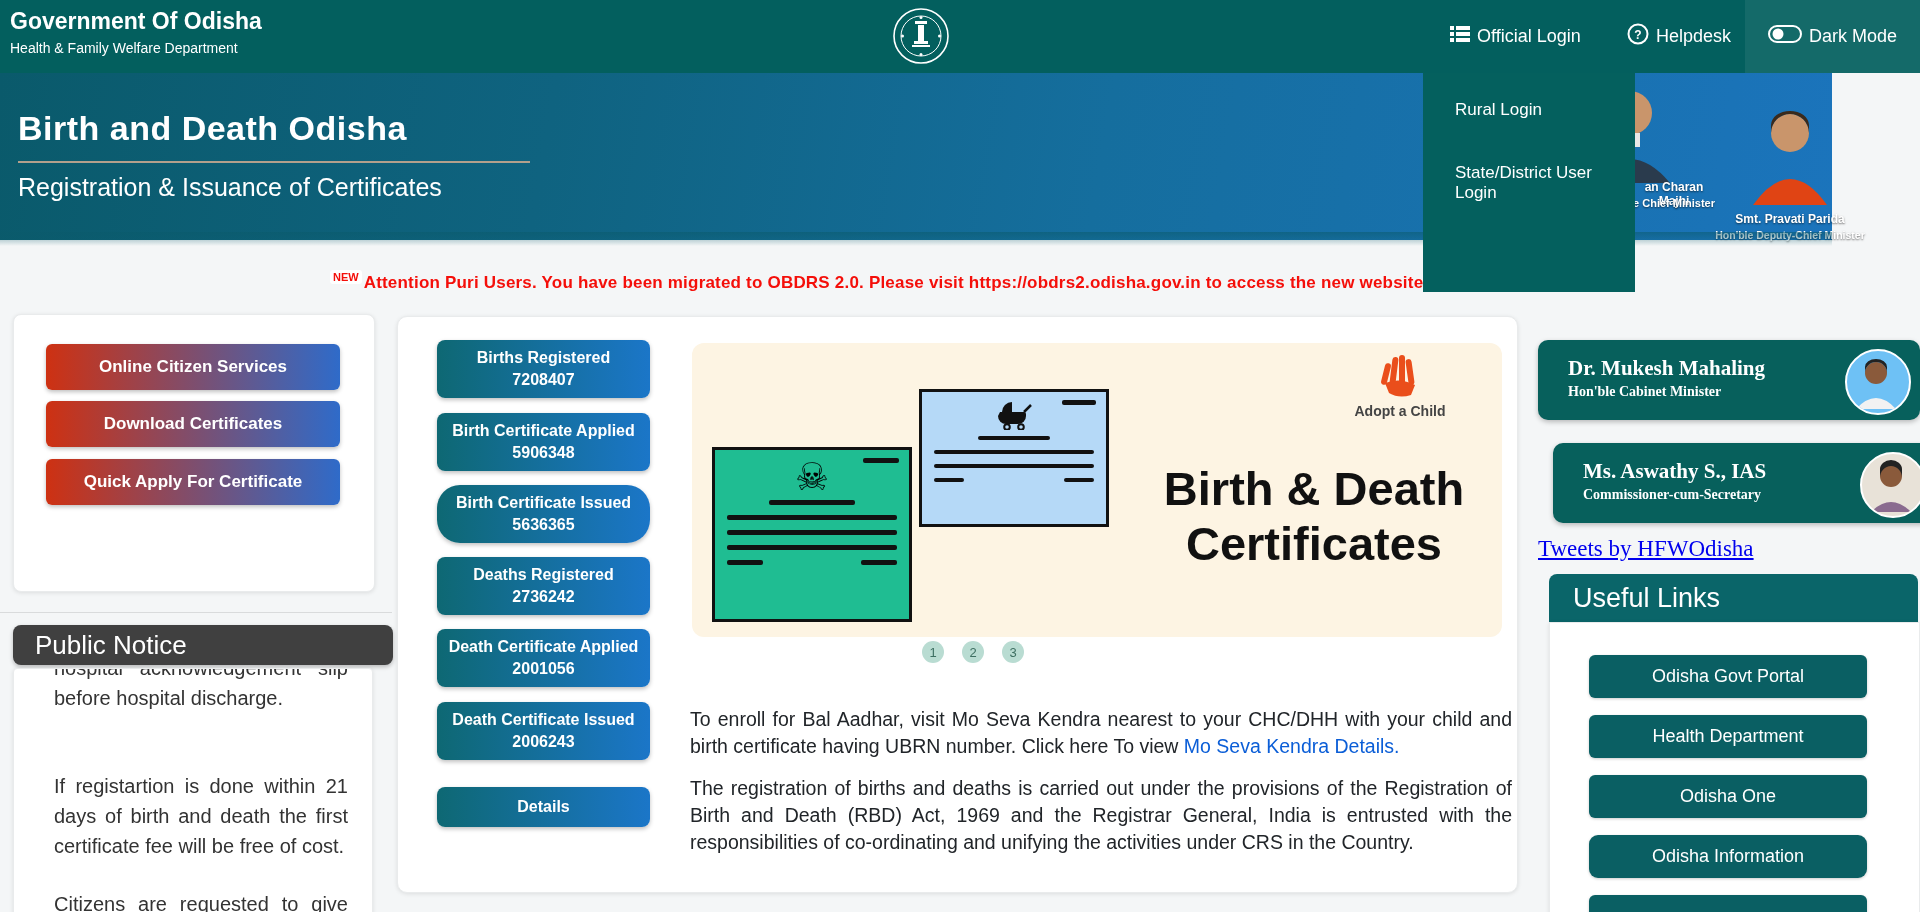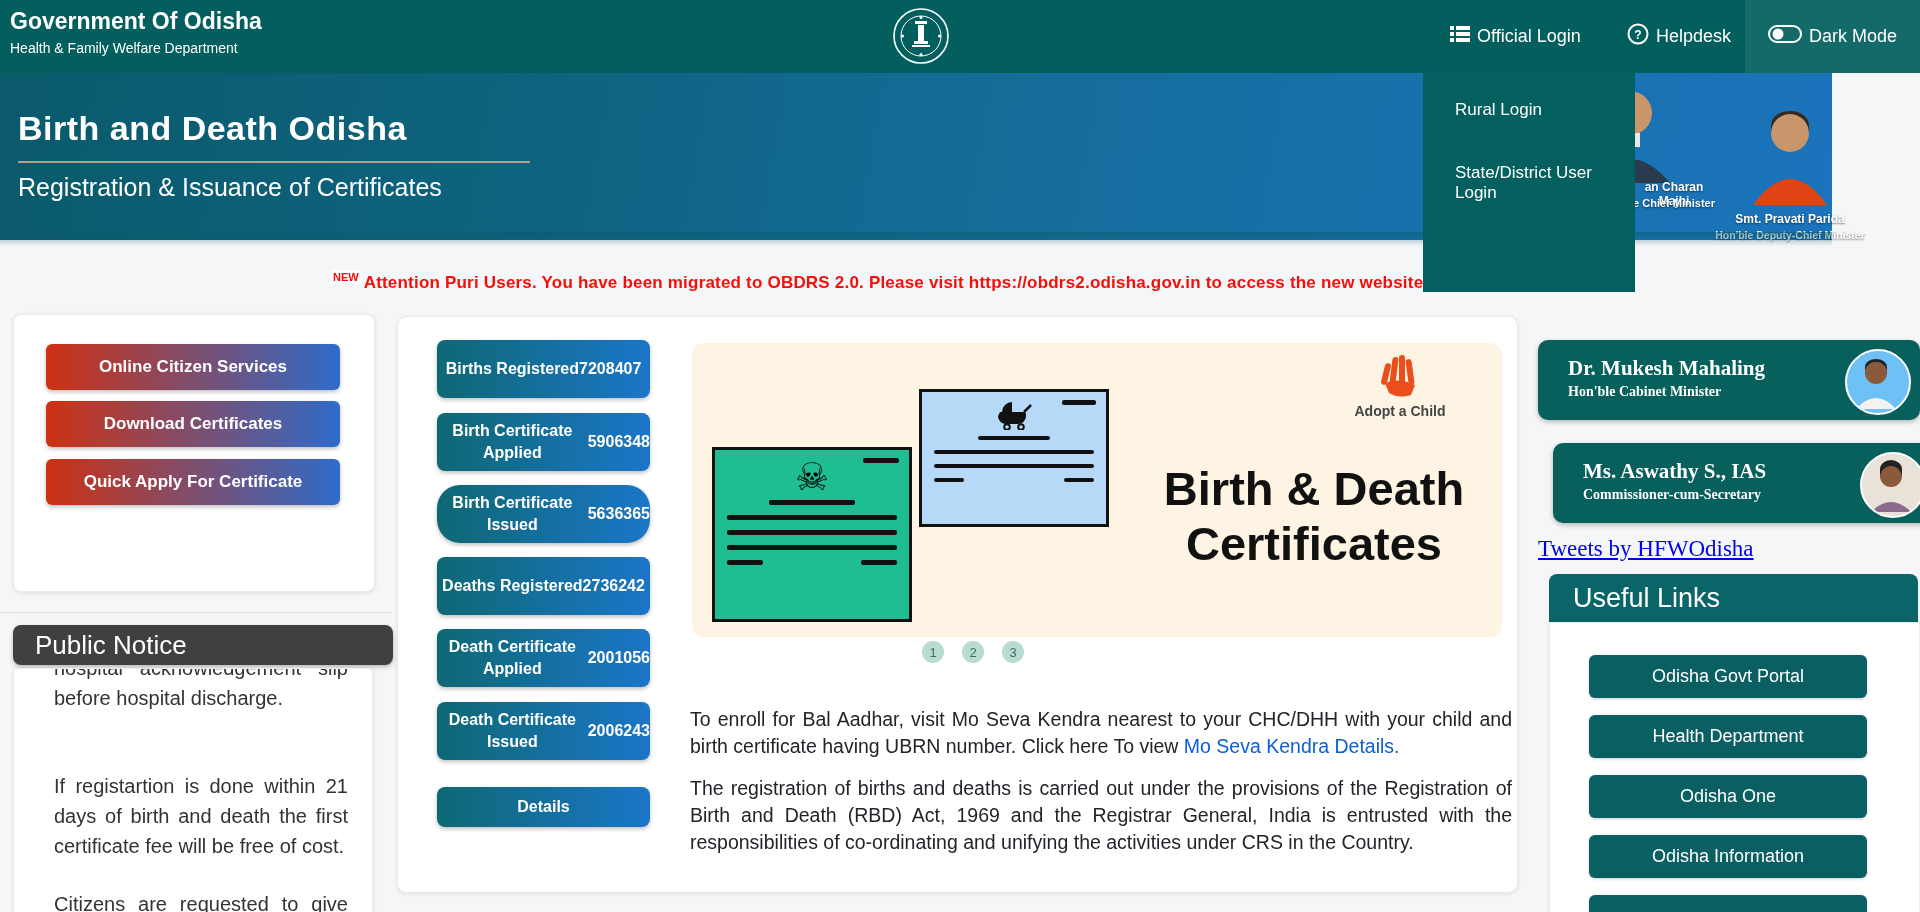--- a/index.html
+++ b/index.html
@@ -34,21 +34,21 @@
   .svc-btn{left:45px;width:294px;height:46px;border-radius:6px;display:flex;align-items:center;justify-content:center;
     color:#fff;font-size:17px;font-weight:bold;cursor:pointer;
     background:linear-gradient(90deg,#ce3112,#2f6bc9);box-shadow:0 2px 4px rgba(0,0,0,.25);}
   .divider{left:0;top:612px;width:392px;height:1px;background:#d9dbdc;}
   .pn-bar{left:13px;top:625px;width:358px;height:40px;background:#404040;border-radius:8px;display:flex;
     align-items:center;padding-left:22px;color:#fff;font-size:26px;box-shadow:0 2px 4px rgba(0,0,0,.25);}
   .pn-body{left:13px;top:668px;width:358px;height:260px;overflow:hidden;padding:0;}
   .pn-inner{margin-top:-16px;padding:0 24px 0 40px;color:#333;font-size:20px;line-height:30px;text-align:justify;}
   
   .stat-box{left:437px;width:213px;height:58px;border-radius:8px;color:#fff;font-weight:bold;font-size:16px;
-    display:flex;flex-direction:row;align-items:center;justify-content:center;line-height:22px;text-align:center;
+    display:flex;flex-direction:column;align-items:center;justify-content:center;line-height:22px;text-align:center;
     background:linear-gradient(90deg,#0e6873,#1b76c8);box-shadow:0 2px 4px rgba(0,0,0,.25);}
   
   .cream{left:692px;top:343px;width:810px;height:294px;background:#fdf4e3;border-radius:12px;}
   .cert{position:absolute;border:3px solid #111;box-sizing:border-box;padding:8px 12px;}
   .cert .bar{background:#111;height:5px;border-radius:2px;margin-top:10px;}
   .dot{width:22px;height:22px;border-radius:50%;background:#b9dcd2;color:#3e6f62;font-size:13px;
     display:flex;align-items:center;justify-content:center;cursor:pointer;}
   .para{color:#212529;font-size:19.5px;line-height:27px;text-align:justify;}
   .plink{color:#0b5ed7;cursor:pointer;}
   
@@ -304,14 +304,14 @@
 
 <div class="abs tweets">Tweets by HFWOdisha</div>
 
 <div class="abs ul-head">
   <span>Useful Links</span>
 </div>
 <div class="abs ul-body"></div>
 <div class="abs ul-btn" style="top:655px;">Odisha Govt Portal</div>
 <div class="abs ul-btn" style="top:715px;">Health Department</div>
 <div class="abs ul-btn" style="top:775px;">Odisha One</div>
-<div class="abs ul-btn" style="top:835px;">Odisha Information</div>
+<div class="abs ul-btn" style="top:835px;border-radius:9px;">Odisha Information</div>
 <div class="abs ul-btn" style="top:895px;"></div>
 
 </body></html>

